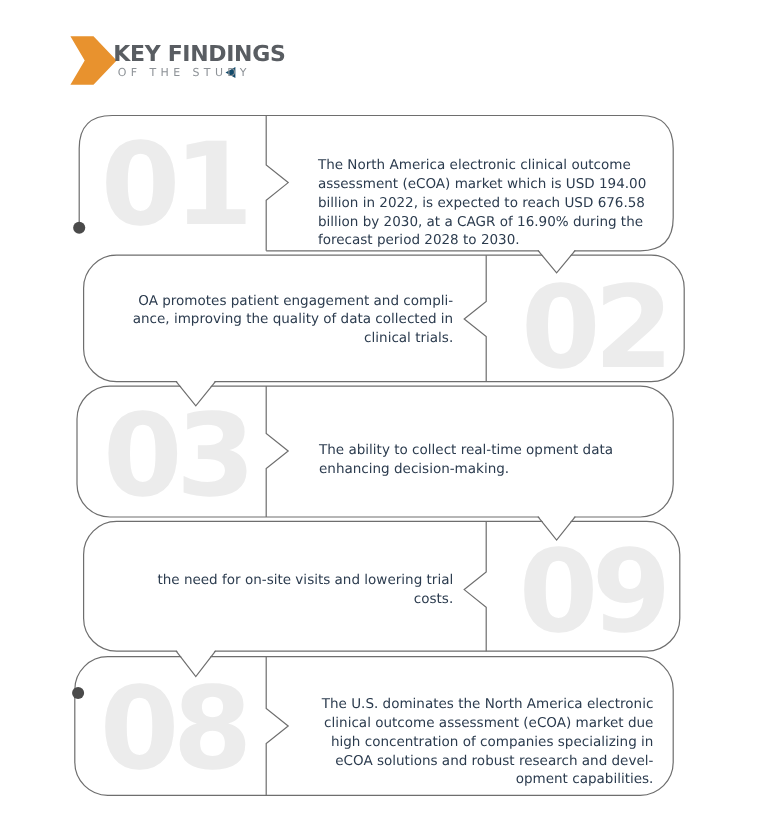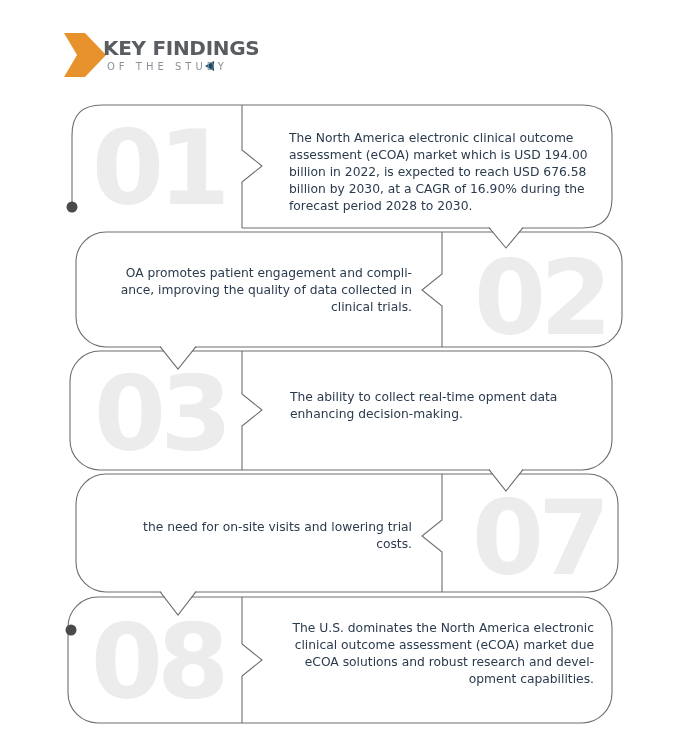--- a/index.html
+++ b/index.html
@@ -26,21 +26,21 @@
   .num-1{left:86px;top:110px;width:144px;height:116px;}
   .num-2{left:468px;top:240px;width:144px;height:116px;}
   .num-3{left:88px;top:356px;width:144px;height:116px;}
   .num-4{left:466px;top:480px;width:144px;height:116px;}
   .num-5{left:85px;top:604px;width:144px;height:116px;}
   .btxt{
     position:absolute;font-size:12.3px;line-height:17px;
     color:var(--body_navy,#2B3B4E);
   }
   .btxt div{white-space:nowrap;}
-  .btxt-left{text-align:left;}
+  .btxt-left{text-align:left;margin-top:12px;}
   .btxt-right{text-align:right;}
   .tx-1{left:289px;top:130px;width:300px;}
   .tx-2{left:60px;top:265px;width:352px;}
   .tx-3{left:290px;top:389px;width:300px;}
   .tx-4{left:60px;top:519px;width:352px;}
   .tx-5{left:289px;top:620px;width:305px;text-align:right;}
   .outline{fill:#ffffff;stroke:var(--outline_gray,#6E6E6E);stroke-width:1.1;}
   .line{fill:none;stroke:var(--outline_gray,#6E6E6E);stroke-width:1.1;}
   .tail-fill{fill:#ffffff;stroke:none;}
   .dot{fill:var(--dot_gray,#4A4A4A);stroke:none;}
@@ -90,21 +90,21 @@
       <circle class="dot" cx="72" cy="207" r="5.5"></circle>
     </g>
   </svg>
 
   <div class="hdr-title">KEY FINDINGS</div>
   <div class="hdr-subtitle">OF THE STUDY</div>
 
   <div class="num num-1">01</div>
   <div class="num num-2">02</div>
   <div class="num num-3">03</div>
-  <div class="num num-4">07</div>
+  <div class="num num-4">09</div>
   <div class="num num-5">08</div>
 
   <div class="btxt btxt-left tx-1">
     <div>The North America electronic clinical outcome</div>
     <div>assessment (eCOA) market which is USD 194.00</div>
     <div>billion in 2022, is expected to reach USD 676.58</div>
     <div>billion by 2030, at a CAGR of 16.90% during the</div>
     <div>forecast period 2028 to 2030.</div>
   </div>
 
@@ -120,17 +120,18 @@
   </div>
 
   <div class="btxt btxt-right tx-4">
     <div>the need for on-site visits and lowering trial</div>
     <div>costs.</div>
   </div>
 
   <div class="btxt btxt-left tx-5">
     <div>The U.S. dominates the North America electronic</div>
     <div>clinical outcome assessment (eCOA) market due</div>
+    <div>high concentration of companies specializing in</div>
     <div>eCOA solutions and robust research and devel-</div>
     <div>opment capabilities.</div>
   </div>
 
 </div>
 
 </body></html>

